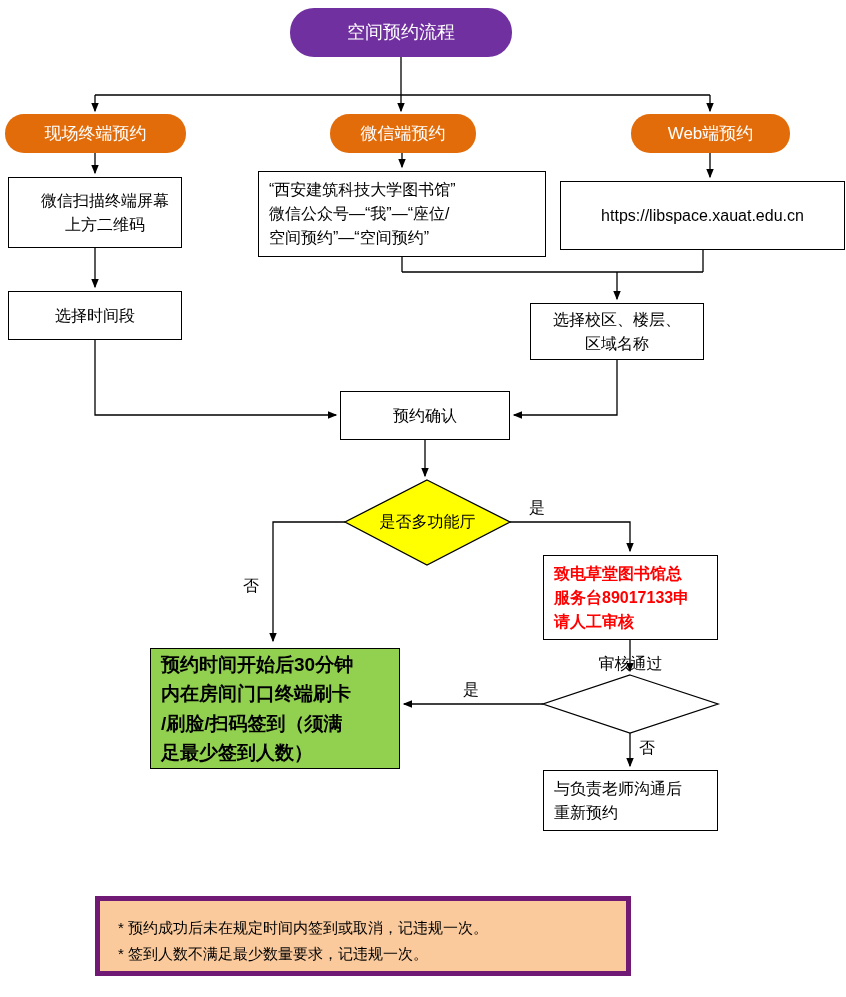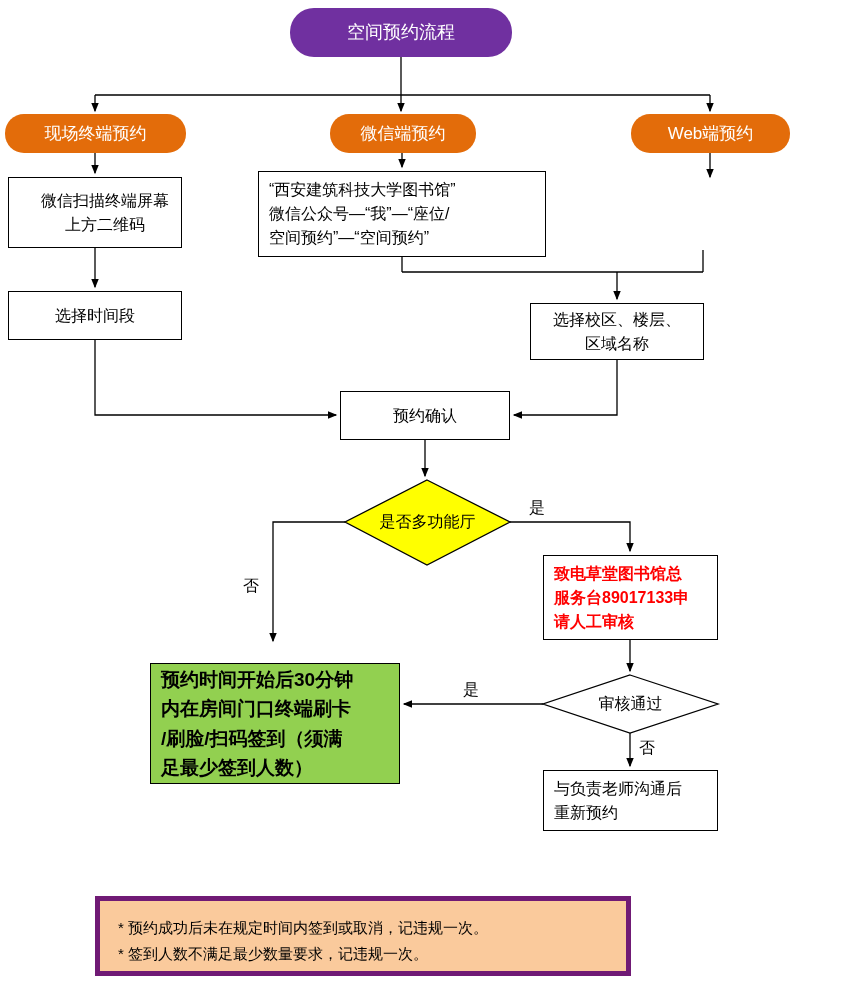--- a/index.html
+++ b/index.html
@@ -68,40 +68,41 @@
 
   <div class="node terminator branch" style="left:5px;top:114px;width:181px;height:39px;">现场终端预约</div>
   <div class="node terminator branch" style="left:631px;top:114px;width:159px;height:39px;">Web端预约</div>
   <div class="node terminator branch" style="left:330px;top:114px;width:146px;height:39px;">微信端预约</div>
 
   <div class="node preline" style="left:8px;top:177px;width:174px;height:71px;padding-left:20px;">微信扫描终端屏幕
 上方二维码</div>
   <div class="node preline left-text" style="left:258px;top:171px;width:288px;height:86px;">“西安建筑科技大学图书馆”
 微信公众号—“我”—“座位/
 空间预约”—“空间预约”</div>
+  <div class="node" style="left:560px;top:181px;width:285px;height:69px;">https://libspace.xauat.edu.cn</div>
 
   <div class="node" style="left:8px;top:291px;width:174px;height:49px;">选择时间段</div>
   <div class="node preline" style="left:530px;top:303px;width:174px;height:57px;">选择校区、楼层、
 区域名称</div>
 
   <div class="node" style="left:340px;top:391px;width:170px;height:49px;">预约确认</div>
 
   <div class="node diamond-label" style="left:345px;top:506px;width:165px;height:32px;">是否多功能厅</div>
   <div class="edge-label" style="left:527px;top:498px;">是</div>
   <div class="edge-label" style="left:241px;top:576px;">否</div>
 
   <div class="node preline left-text alert" style="left:543px;top:555px;width:175px;height:85px;">致电草堂图书馆总
 服务台89017133申
 请人工审核</div>
 
-  <div class="node diamond-label" style="left:543px;top:689px;width:175px;height:30px;">审核通过</div>
+  <div class="node diamond-label" style="left:543px;top:649px;width:175px;height:30px;">审核通过</div>
   <div class="edge-label" style="left:461px;top:680px;">是</div>
   <div class="edge-label" style="left:637px;top:738px;">否</div>
 
-  <div class="node preline left-text checkin" style="left:150px;top:663px;width:250px;height:121px;padding-left:10px;">预约时间开始后30分钟
+  <div class="node preline left-text checkin" style="left:150px;top:648px;width:250px;height:121px;padding-left:10px;">预约时间开始后30分钟
 内在房间门口终端刷卡
 /刷脸/扫码签到（须满
 足最少签到人数）</div>
 
   <div class="node preline left-text" style="left:543px;top:770px;width:175px;height:61px;">与负责老师沟通后
 重新预约</div>
 
   <div class="notes" style="left:95px;top:896px;width:536px;height:80px;">
     <div>*  预约成功后未在规定时间内签到或取消，记违规一次。</div>
     <div>*  签到人数不满足最少数量要求，记违规一次。</div>

